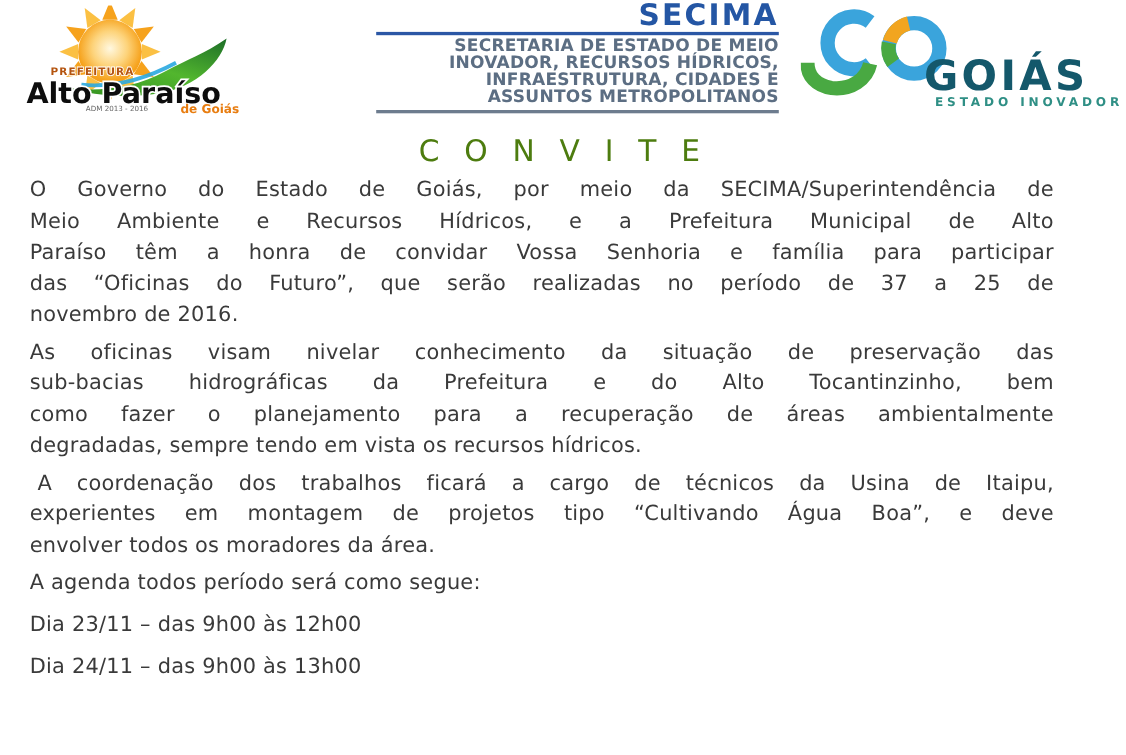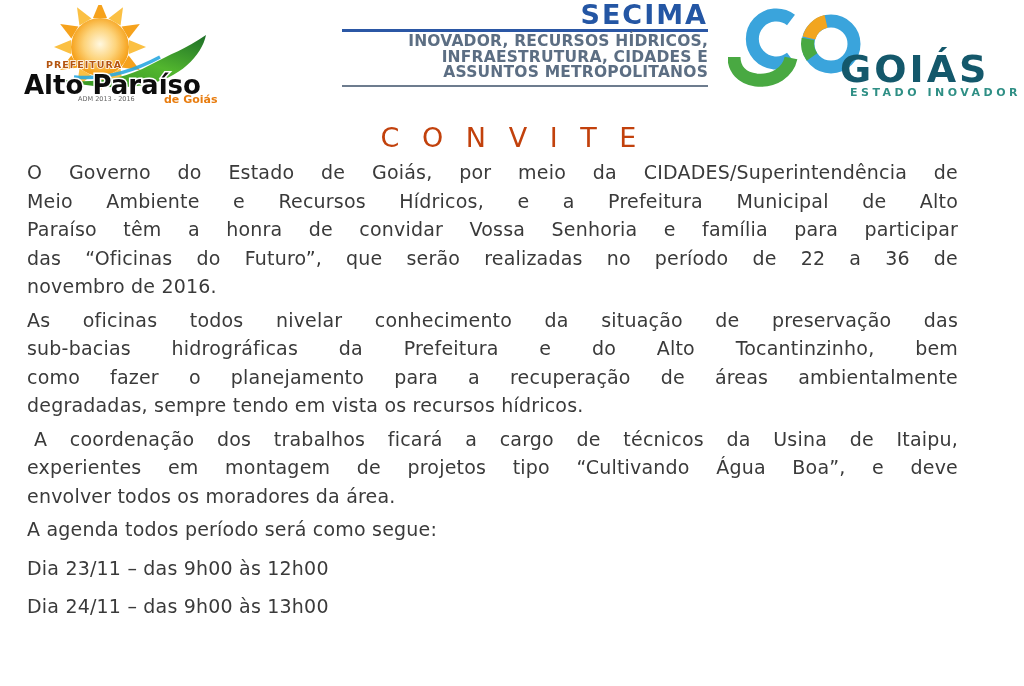--- a/index.html
+++ b/index.html
@@ -11,21 +11,21 @@
   .logo-ap{position:absolute;left:12px;top:5px;width:214px;height:100px;}
   .secima{position:absolute;left:342px;top:1px;width:366px;text-align:right;}
   .secima-title{font-size:27px;font-weight:bold;color:#2456a4;letter-spacing:2px;line-height:28px;}
   .rule-blue{height:3px;background:#2b57a5;margin:0 0 2px 0;}
   .secima-line{font-size:15.5px;font-weight:bold;color:#5c6e83;line-height:15.5px;letter-spacing:0.2px;}
   .rule-gray{height:2.5px;background:#6d7c8e;margin-top:4px;}
   .logo-go{position:absolute;left:728px;top:6px;width:292px;height:94px;}
   
   .doc-title{
     position:absolute;top:122px;left:0;width:100%;text-align:center;
-    font-size:27px;color:#c2410c;letter-spacing:7px;font-weight:500;
+    font-size:27px;color:#4d7c0f;letter-spacing:7px;font-weight:500;
   }
   .doc-body{position:absolute;left:27px;top:158px;width:931px;font-size:19px;color:#3a3a3a;letter-spacing:0.2px;}
   .line{line-height:28.5px;}
   .j{text-align:justify;text-align-last:justify;}
   .indent{padding-left:7px;}
   .para{margin:0 0 5px 0;}
   .sched{margin:0 0 10px 0;}
 </style>
 </head>
 <body>
@@ -64,20 +64,21 @@
     <text x="34" y="63" font-size="9.5" font-weight="bold" fill="#b4540f" letter-spacing="1" style="paint-order:stroke;stroke:#fff;stroke-width:1.5">PREFEITURA</text>
     <text x="12" y="89" font-size="26" font-weight="800" fill="#0d0d0d" style="paint-order:stroke;stroke:#fff;stroke-width:3">Alto Paraíso</text>
     <text x="66" y="96" font-size="6.5" fill="#666">ADM 2013 - 2016</text>
     <text x="152" y="98" font-size="11" font-weight="bold" fill="#e87d10" style="paint-order:stroke;stroke:#fff;stroke-width:1.5">de Goiás</text>
   </svg>
 </div>
 
 <div class="secima">
   <div class="secima-title">SECIMA</div>
   <div class="rule-blue"></div>
+  <div class="secima-line">SECRETARIA DE ESTADO DE MEIO</div>
   <div class="secima-line">INOVADOR, RECURSOS HÍDRICOS,</div>
   <div class="secima-line">INFRAESTRUTURA, CIDADES E</div>
   <div class="secima-line">ASSUNTOS METROPOLITANOS</div>
   <div class="rule-gray"></div>
 </div>
 
 <div class="logo-go">
   <svg viewBox="0 0 292 94" width="292" height="94">
     <g fill="none" stroke-linecap="butt">
       <path d="M 63,14 A 24,24 0 1 0 63,52" stroke="#3aa4dc" stroke-width="13"></path>
@@ -88,29 +89,29 @@
     </g>
     <text x="112" y="76" font-size="38" font-weight="bold" fill="#14586b" letter-spacing="3">GOIÁS</text>
     <text x="122" y="90" font-size="11" font-weight="bold" fill="#2f8f85" letter-spacing="3.5">ESTADO INOVADOR</text>
   </svg>
 </div>
 
 <div class="doc-title">C O N V I T E</div>
 
 <div class="doc-body">
   <div class="para">
-    <div class="line j">O Governo do Estado de Goiás, por meio da CIDADES/Superintendência de</div>
+    <div class="line j">O Governo do Estado de Goiás, por meio da SECIMA/Superintendência de</div>
     <div class="line j">Meio Ambiente e Recursos Hídricos, e a Prefeitura Municipal de Alto</div>
     <div class="line j">Paraíso têm a honra de convidar Vossa Senhoria e família para participar</div>
-    <div class="line j">das “Oficinas do Futuro”, que serão realizadas no período de 22 a 36 de</div>
+    <div class="line j">das “Oficinas do Futuro”, que serão realizadas no período de 37 a 25 de</div>
     <div class="line">novembro de 2016.</div>
   </div>
 
   <div class="para">
-    <div class="line j">As oficinas todos nivelar conhecimento da situação de preservação das</div>
+    <div class="line j">As oficinas visam nivelar conhecimento da situação de preservação das</div>
     <div class="line j">sub-bacias hidrográficas da Prefeitura e do Alto Tocantinzinho, bem</div>
     <div class="line j">como fazer o planejamento para a recuperação de áreas ambientalmente</div>
     <div class="line">degradadas, sempre tendo em vista os recursos hídricos.</div>
   </div>
 
   <div class="para">
     <div class="line j indent">A coordenação dos trabalhos ficará a cargo de técnicos da Usina de Itaipu,</div>
     <div class="line j">experientes em montagem de projetos tipo “Cultivando Água Boa”, e deve</div>
     <div class="line">envolver todos os moradores da área.</div>
   </div>

